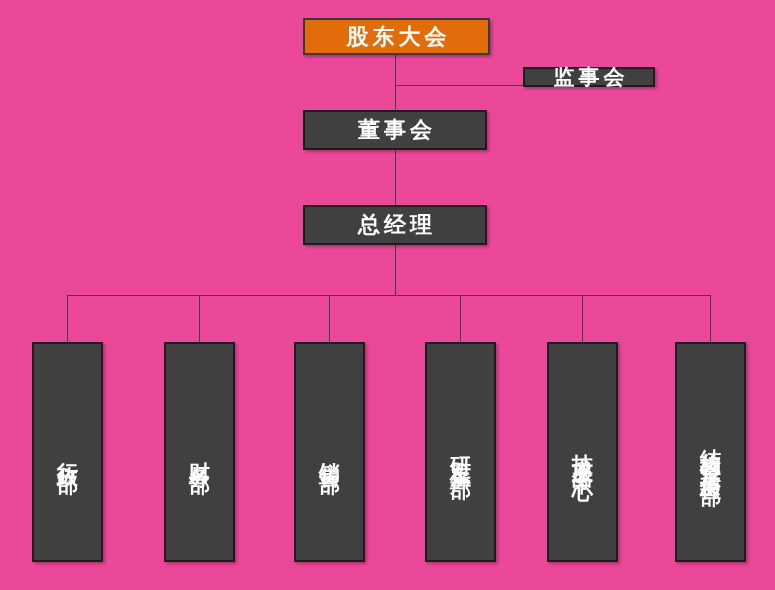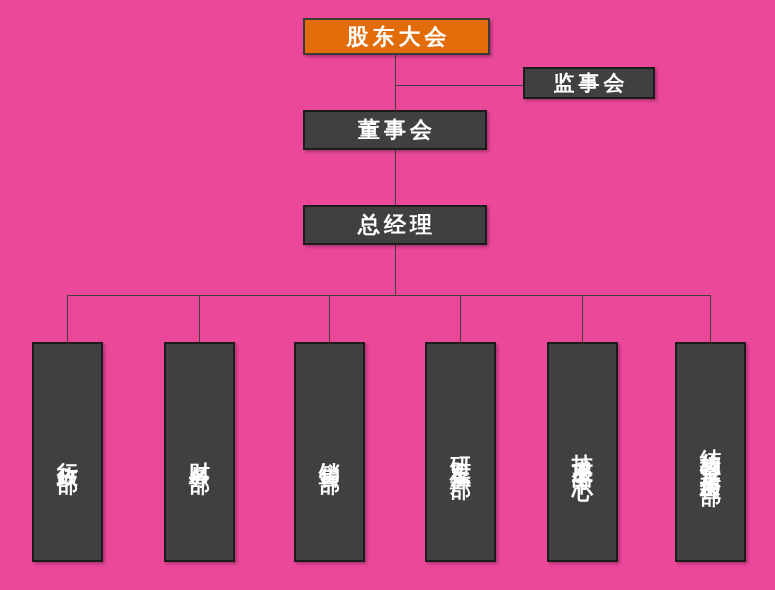--- a/index.html
+++ b/index.html
@@ -34,21 +34,21 @@
     text-orientation:upright;
     letter-spacing:5px;
     text-indent:0;
   }
   .line{
     position:absolute;
     background:#404040;
   }
   
   #n-shareholders{left:303px;top:18px;width:187px;height:37px;}
-  #n-supervisory {left:523px;top:67px;width:132px;height:32px;font-size:21px;}
+  #n-supervisory {left:523px;top:67px;width:132px;height:20px;font-size:21px;}
   #n-board       {left:303px;top:110px;width:184px;height:40px;}
   #n-gm          {left:303px;top:205px;width:184px;height:40px;font-family:Liberation Serif, serif;}
   #n-d0{left:32px;}
   #n-d1{left:164px;}
   #n-d2{left:294px;}
   #n-d3{left:425px;}
   #n-d4{left:547px;}
   #n-d5{left:675px;}
   
   #l-spine1 {left:395px;top:55px;width:1px;height:55px;}

